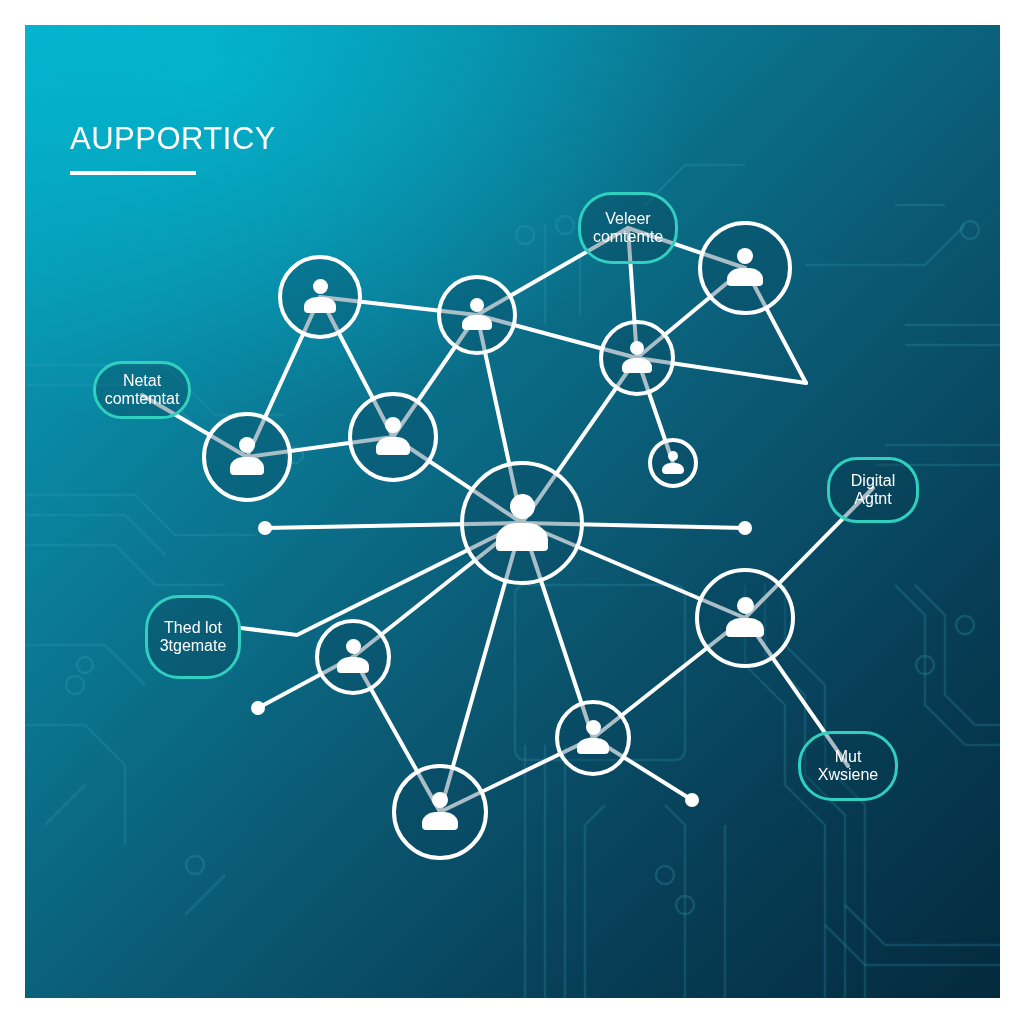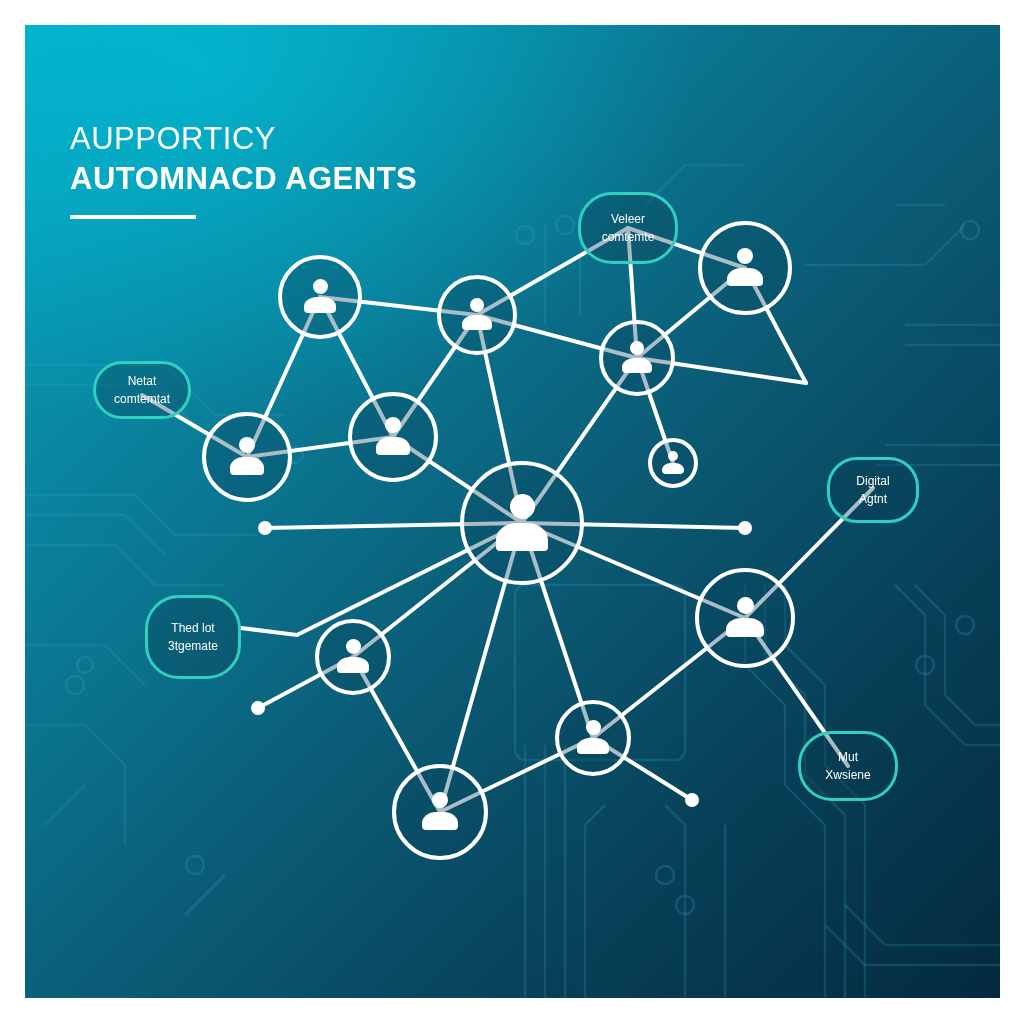--- a/index.html
+++ b/index.html
@@ -16,21 +16,21 @@
     .title-main { font-size: 31px; font-weight: 700; letter-spacing: 0.5px; line-height: 44px; }
     .title-rule { width: 126px; height: 4px; background: #ffffff; margin-top: 14px; }
     .node { position: absolute; border: 4px solid #ffffff; border-radius: 50%;
       background: rgba(8,70,95,0.35); box-sizing: border-box;
       display: flex; align-items: center; justify-content: center; }
     .person { position: relative; }
     .person .head { position: absolute; background: #ffffff; border-radius: 50%; }
     .person .body { position: absolute; background: #ffffff; border-radius: 40% 40% 4px 4px / 60% 60% 4px 4px; }
     .bubble { position: absolute; border: 3px solid #2fd0c0; border-radius: 26px; box-sizing: border-box;
       background: rgba(8,60,80,0.35); display: flex; flex-direction: column; align-items: center;
-      justify-content: center; color: #ffffff; font-size: 12px; line-height: 18px; text-align: center; }
+      justify-content: center; color: #ffffff; font-size: 16px; line-height: 18px; text-align: center; }
     .bubble.circle { border-color: #ffffff; border-width: 3px; border-radius: 50%; background: rgba(6,50,70,0.5); font-size: 12px; }
     .dot { position: absolute; width: 14px; height: 14px; background: #ffffff; border-radius: 50%; }
   </style>
 </head>
 <body>
 
 <div class="panel">
 
   <svg class="bg-svg" viewBox="0 0 975 973">
     <g fill="none" stroke="#3aa6bd" stroke-opacity="0.22" stroke-width="2.5">
@@ -77,21 +77,20 @@
       <circle cx="640" cy="850" r="9"></circle>
       <circle cx="660" cy="880" r="9"></circle>
       <circle cx="900" cy="640" r="9"></circle>
       <circle cx="940" cy="600" r="9"></circle>
       <circle cx="270" cy="430" r="8"></circle>
     </g>
   </svg>
 
   <div class="title-block">
     <div class="title-top">AUPPORTICY</div>
-    <div class="title-main">AUTOMNACD AGENTS</div>
     <div class="title-rule"></div>
   </div>
 
   <svg class="net-svg" viewBox="0 0 975 973">
     <g stroke="#ffffff" stroke-width="4" fill="none" stroke-linecap="round">
 
       <line x1="295" y1="272" x2="452" y2="290"></line>
 
       <line x1="295" y1="272" x2="222" y2="432"></line>
 

